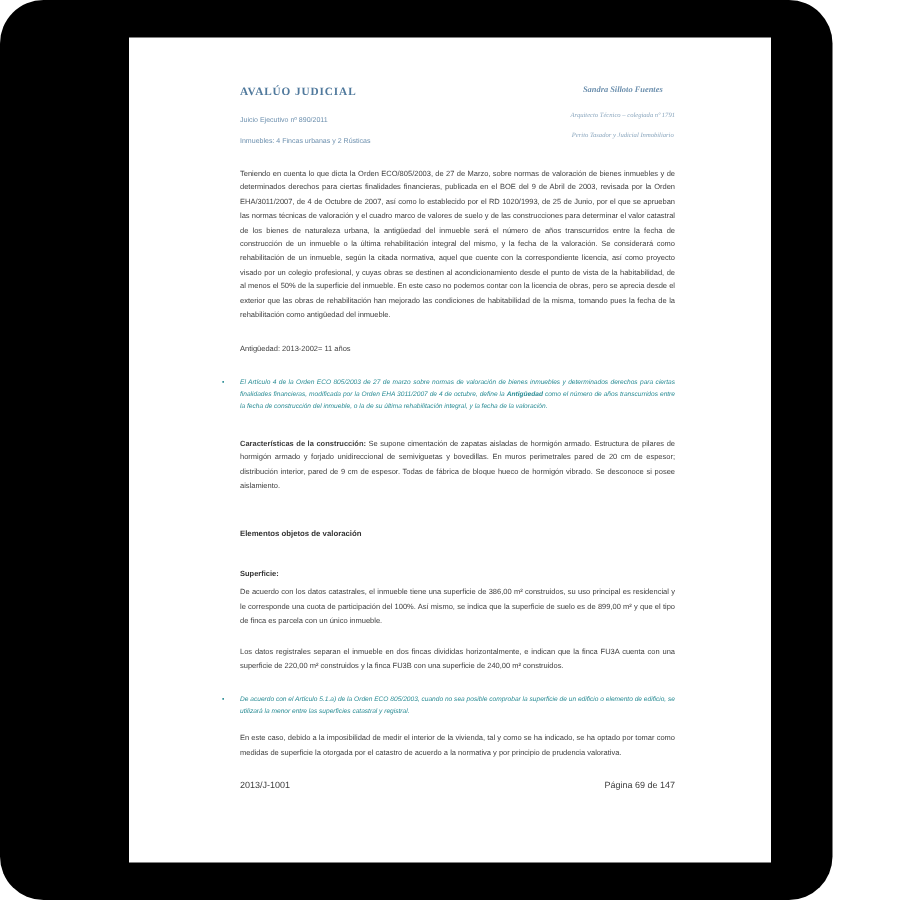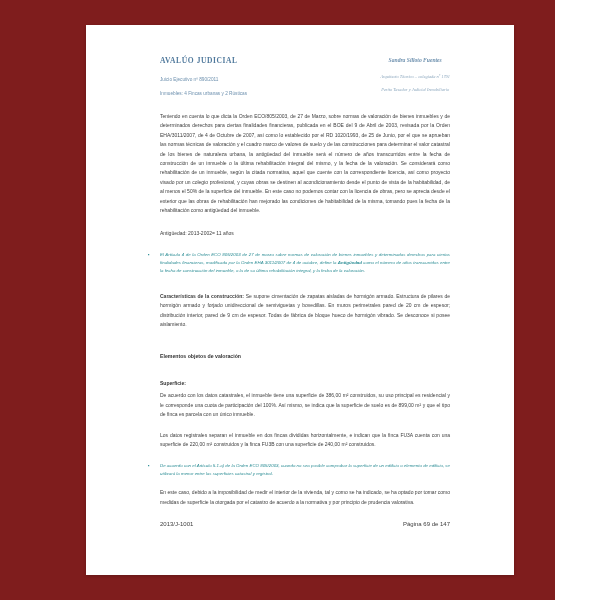--- a/index.html
+++ b/index.html
@@ -1,19 +1,20 @@
 <!DOCTYPE html>
 <html><head>
 <meta charset="utf-8">
 <style>
   html,body{margin:0;padding:0;}
   .stage{
     position:relative;width:555px;height:600px;overflow:hidden;
-    background:#7f1d1d;
+    background:#000000;
     font-family:"Liberation Sans",sans-serif;
+    border-radius:29px;
   }
   .page{
     position:absolute;left:86px;top:25px;width:428px;height:550px;
     background:#ffffff;
     box-shadow:0 1px 3px rgba(0,0,0,0.22);
     box-sizing:border-box;
     padding:31px 64px 0 74px;
   }
   
   .header{display:flex;justify-content:space-between;align-items:flex-start;margin-bottom:12px;}

